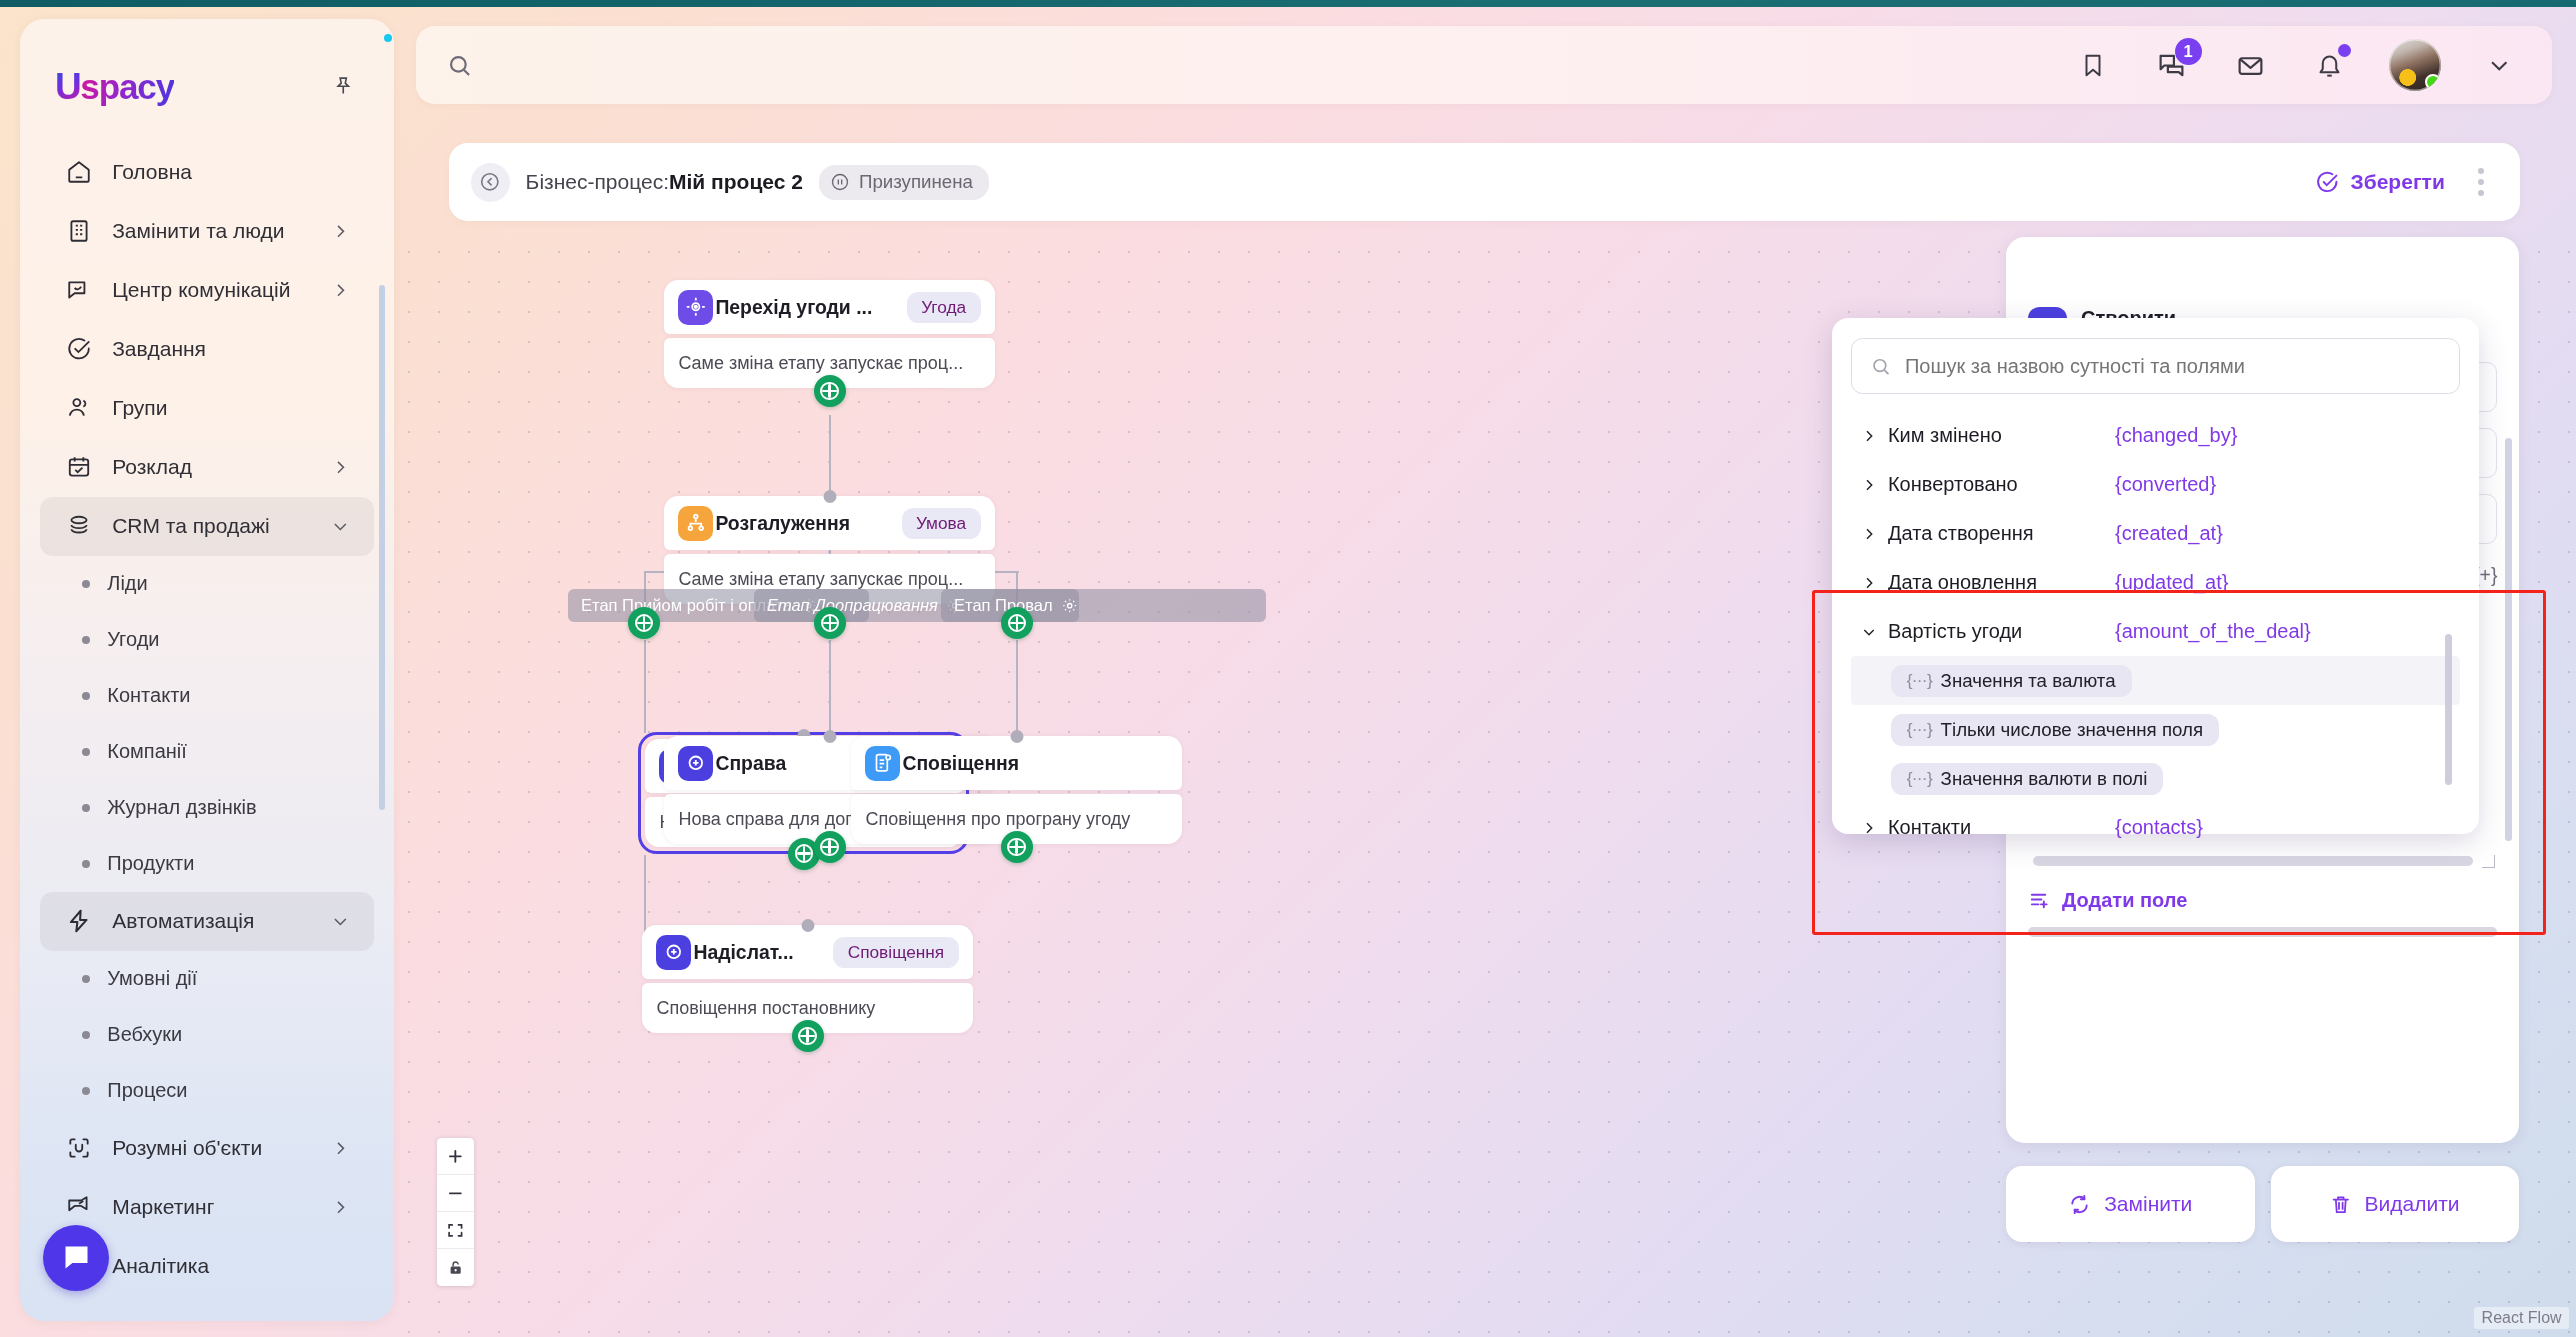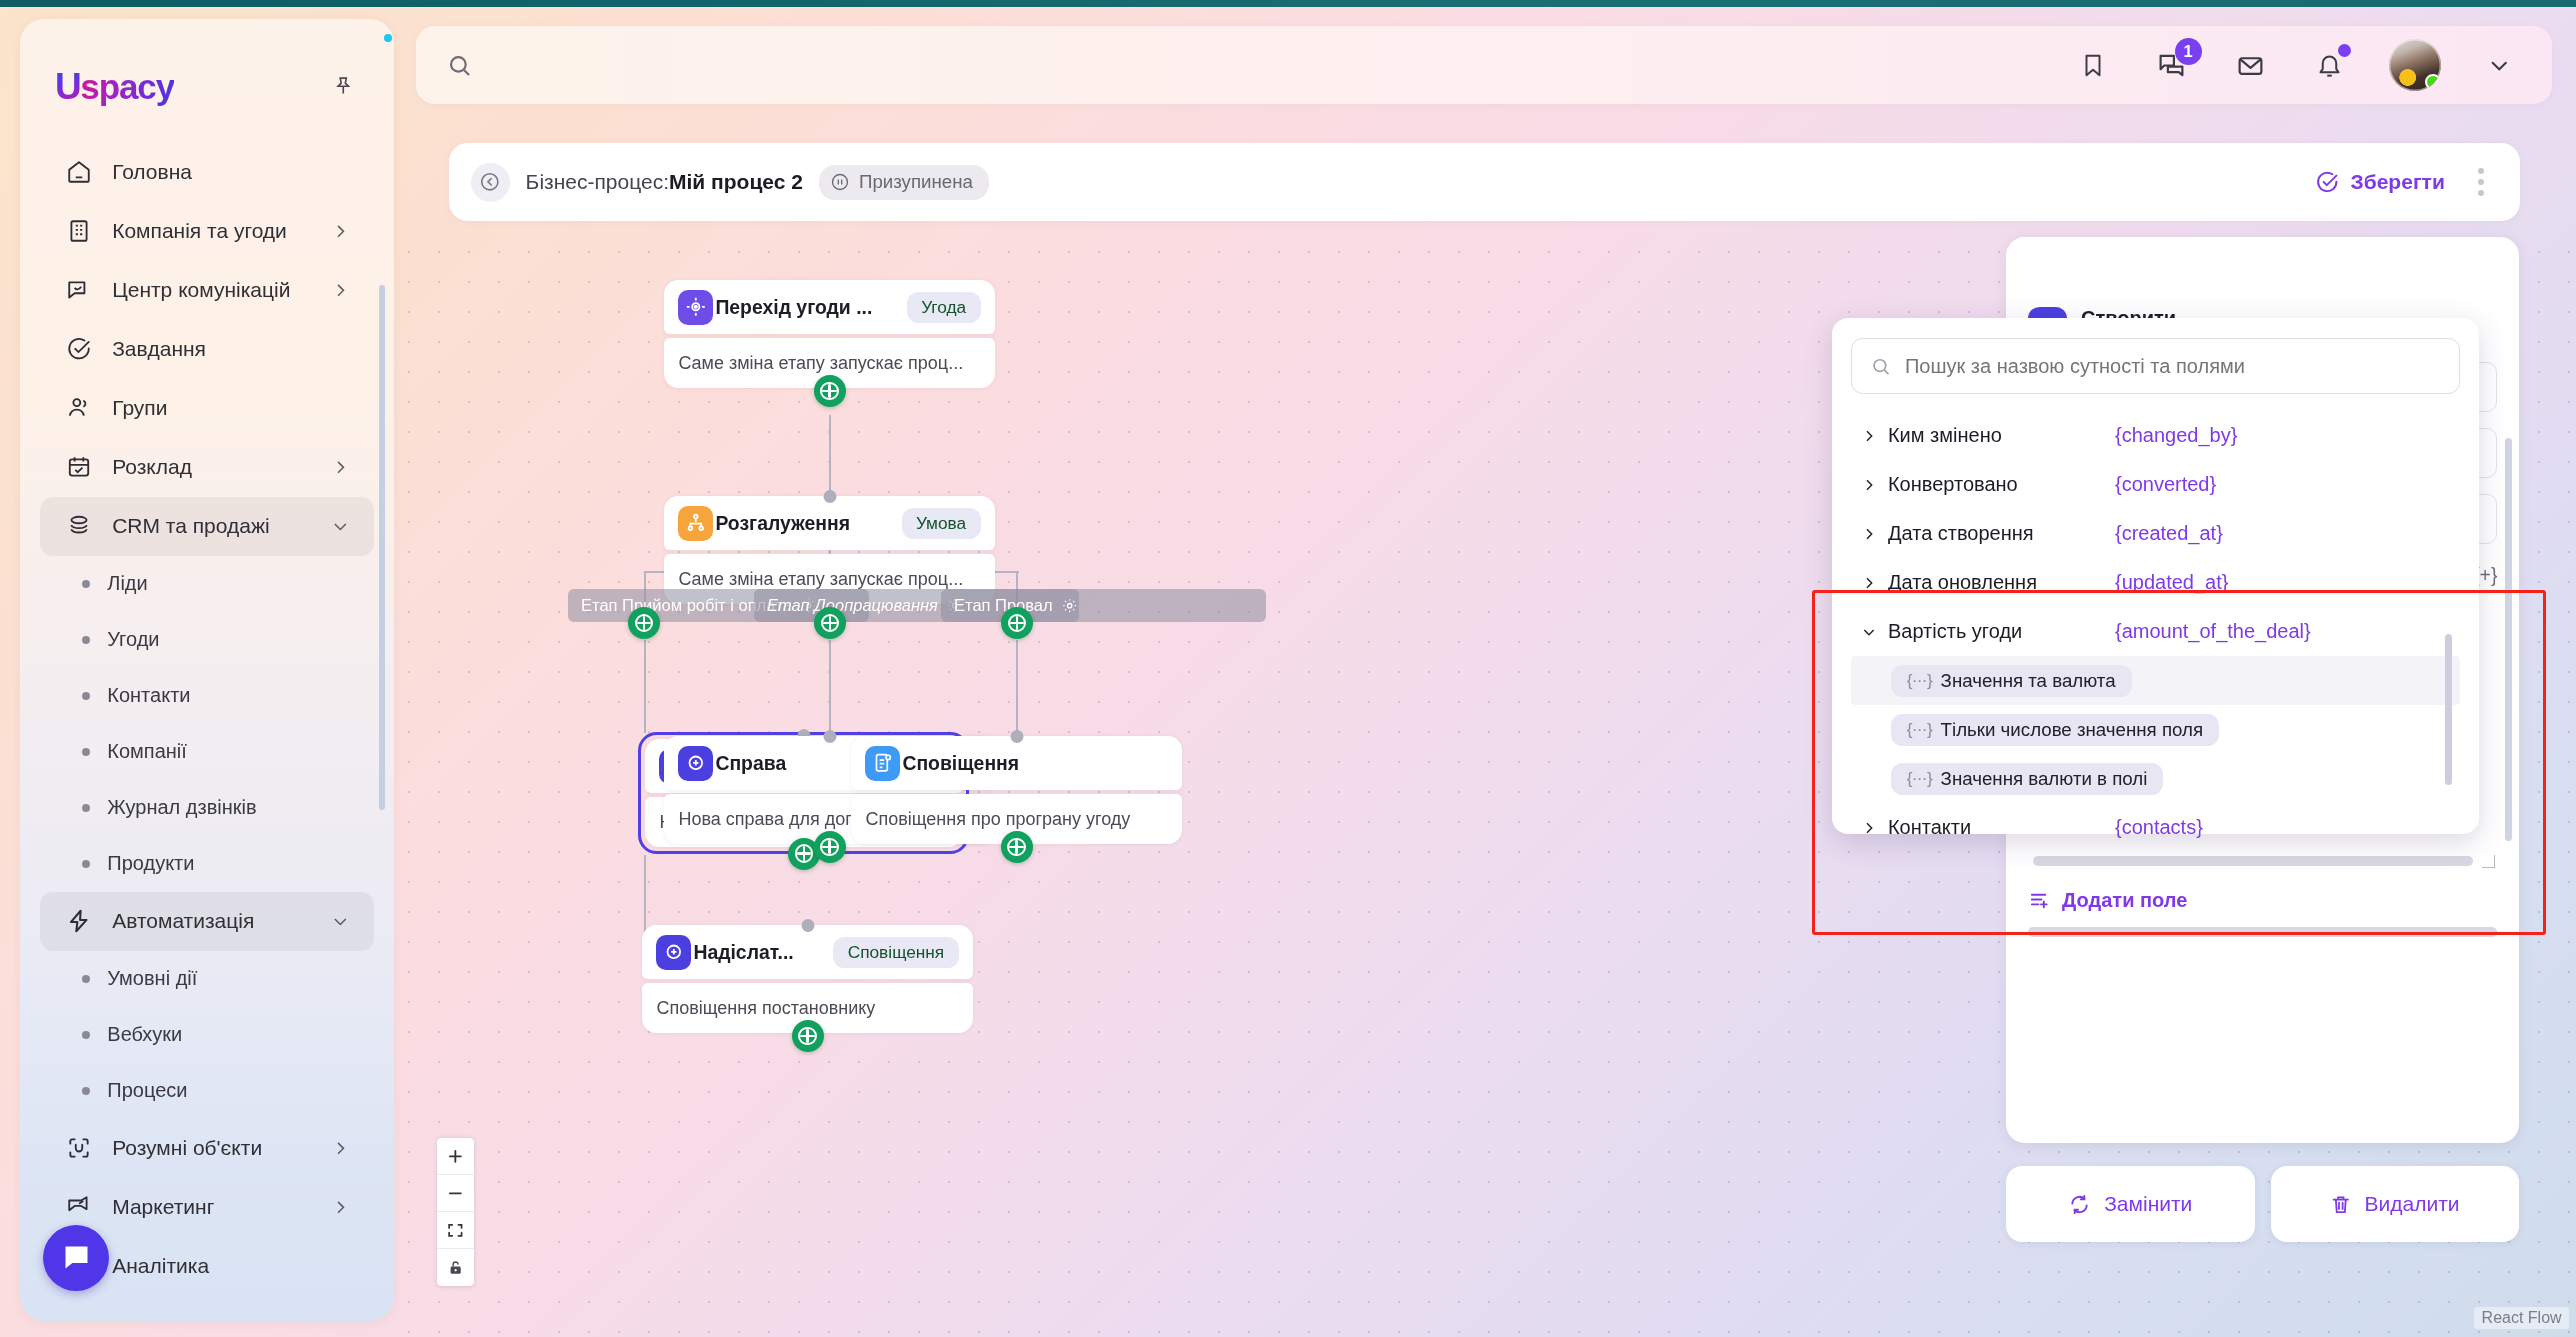--- a/index.html
+++ b/index.html
@@ -155,21 +155,21 @@
   .node-head {
     background:#fff; border-radius: 14.4px 14.4px 5.8px 5.8px;
     display:flex; align-items:center; gap: 2px;
     padding: 11.5px 14.4px; height: 54px;
     box-shadow: 0 0.7px 4.3px rgba(120,100,120,.09);
   }
   .node-ico { width: 35px;height:35px;border-radius:10px; flex:0 0 35px; display:flex;align-items:center;justify-content:center;}
   .node-title { font-size:19.4px; font-weight:700; color:#1e1d26; white-space:nowrap; overflow:hidden; flex:1 1 auto;}
   .node-tag {
     background:#e9e9f5; border-radius:11.5px; padding: 5px 14.4px;
-    font-size: 17.3px; color:#14532d; white-space:nowrap;
+    font-size: 17.3px; color:#701a75; white-space:nowrap;
   }
   .node-body {
     margin-top: 4.3px; background:#fff; border-radius: 5.8px 5.8px 14.4px 14.4px;
     padding: 14.4px; min-height: 50px; font-size: 18px; color:#4b4a55;
     white-space: nowrap; overflow:hidden;
     box-shadow: 0 0.7px 4.3px rgba(120,100,120,.09);
   }
   .node.selected { padding: 3.6px; margin:-3.6px; border: 3.6px solid #5240e6; border-radius: 18.7px; background: transparent;}
   .handle-top {
     position:absolute; left:50%; top:-6.5px; transform:translateX(-50%);
@@ -340,21 +340,21 @@
         <span class="label">Головна</span>
       </div>
 
       <div class="nav-item">
         <span class="ico">
           <svg width="26" height="26" viewBox="0 0 24 24" fill="none" stroke="#2e2d35" stroke-width="1.7">
             <rect x="5" y="3" width="14" height="18" rx="1.5"></rect>
             <path d="M9 7h2M13 7h2M9 11h2M13 11h2M9 15h2M13 15h2"></path>
           </svg>
         </span>
-        <span class="label">Компанія та угоди</span>
+        <span class="label">Замінити та люди</span>
         <span class="chev">
           <svg width="18.7" height="18.7" viewBox="0 0 24 24" fill="none" stroke="#45434d" stroke-width="2">
               <path d="M9 5l7 7-7 7"></path>
             </svg>
         </span>
       </div>
 
       <div class="nav-item">
         <span class="ico">
           <svg width="26" height="26" viewBox="0 0 24 24" fill="none" stroke="#2e2d35" stroke-width="1.7" stroke-linejoin="round">

